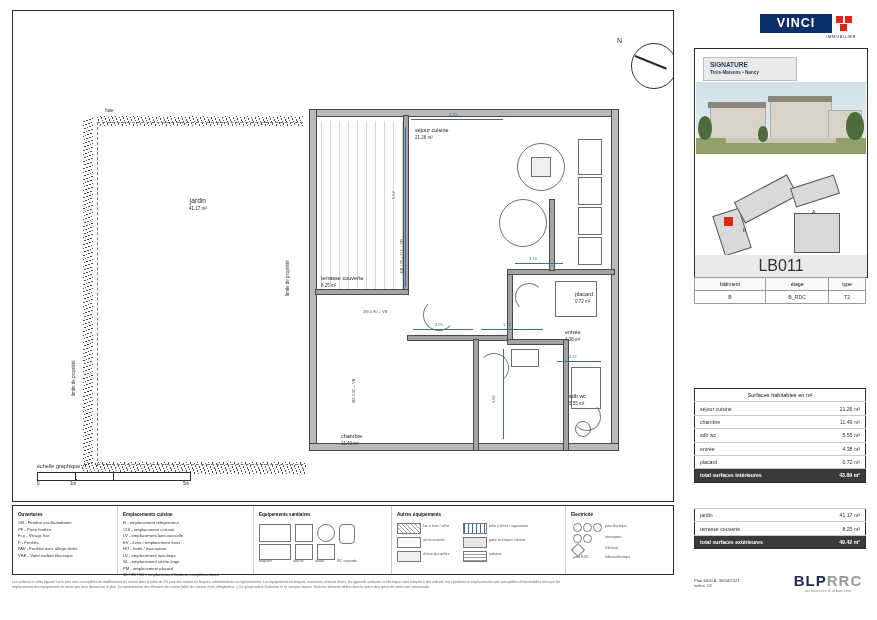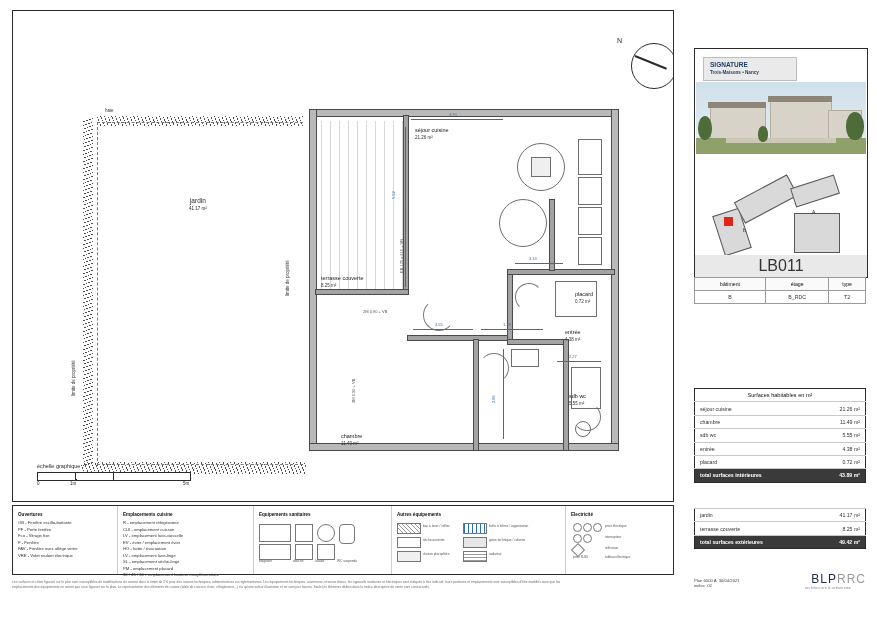--- a/index.html
+++ b/index.html
@@ -95,21 +95,21 @@
   .ttable tr:first-child td{background:#fafafa;color:#111;}
 
   .surf1{position:absolute;left:694px;top:388px;width:172px;border:1px solid #2b2b2b;border-collapse:collapse;}
   .surf2{position:absolute;left:694px;top:508px;width:172px;border:1px solid #2b2b2b;border-collapse:collapse;}
   .surf1 td,.surf2 td{border-top:0.6px solid #c9c9c9;font-size:5.2px;padding:3.2px 5px;color:#333;}
   .surf1 .hd td{background:#fff;text-align:center;font-size:5.6px;color:#111;border-top:none;}
   .surf1 .val,.surf2 .val{text-align:right;}
   .surf1 .tot td,.surf2 .tot td{background:#3a3a3a;color:#fff;font-weight:bold;}
   .plandate{position:absolute;left:694px;top:578px;font-size:4.2px;color:#444;}
   .blp{position:absolute;left:790px;top:572px;width:76px;text-align:center;}
-  .blp .nm{font-size:12px;font-weight:normal;color:#1b2b4b;letter-spacing:1px;text-align:right;}
+  .blp .nm{font-size:15px;font-weight:bold;color:#1b2b4b;letter-spacing:1px;}
   .blp .nm i{color:#9a9a9a;font-style:normal;}
   .blp .sb{font-size:3.3px;color:#777;letter-spacing:0.4px;}
 </style>
 </head>
 <body>
 
 <div class="page">
 
   <div class="plan-frame">
     <div class="plan-inner">
@@ -310,20 +310,27 @@
         <div class="mini" style="left:2px;top:25px;width:8px;height:8px;transform:rotate(45deg);"></div>
         <div style="position:absolute;left:34px;top:26px;font-size:3.2px;color:#555;">télévision</div>
         <div style="position:absolute;left:2px;top:35px;font-size:3.2px;color:#555;">prise RJ45</div>
         <div style="position:absolute;left:34px;top:35px;font-size:3.2px;color:#555;">tableau électrique</div>
       </div>
     </div>
   </div>
 
   <div class="footer">Les surfaces et côtes figurant sur le plan sont susceptibles de modifications du contrat dans la limite de 5% pour des raisons techniques, administratives ou réglementaires. Les équipements techniques, ouvertures, réseaux divers, les appareils sanitaires et électriques sont indiqués à titre indicatif, leurs positions et emplacements sont susceptibles d'être modifiés sans que les emplacements des équipements ne soient pas ceux figurant sur le plan. La représentation des éléments de cuisine (table de cuisson, évier, réfrigérateur...) n'a qu'une valeur illustrative et ne sont pas fournis. Seuls les éléments définis dans la notice descriptive de vente sont contractuels.</div>
 
+  <div class="brand">
+    <div class="vinci">VINCI</div>
+    <div class="sq"></div>
+    <div class="sq2"></div>
+    <div class="sq3"></div>
+    <div class="sub">IMMOBILIER</div>
+  </div>
 
   <div class="signcard">
     <div class="sig-head">
       <div class="t1">SIGNATURE</div>
       <div class="t2">Trois-Maisons • Nancy</div>
     </div>
 
     <div class="photo">
       <div class="sky"></div>
       <div class="bld" style="left:14px;top:24px;width:54px;height:34px;"></div>

